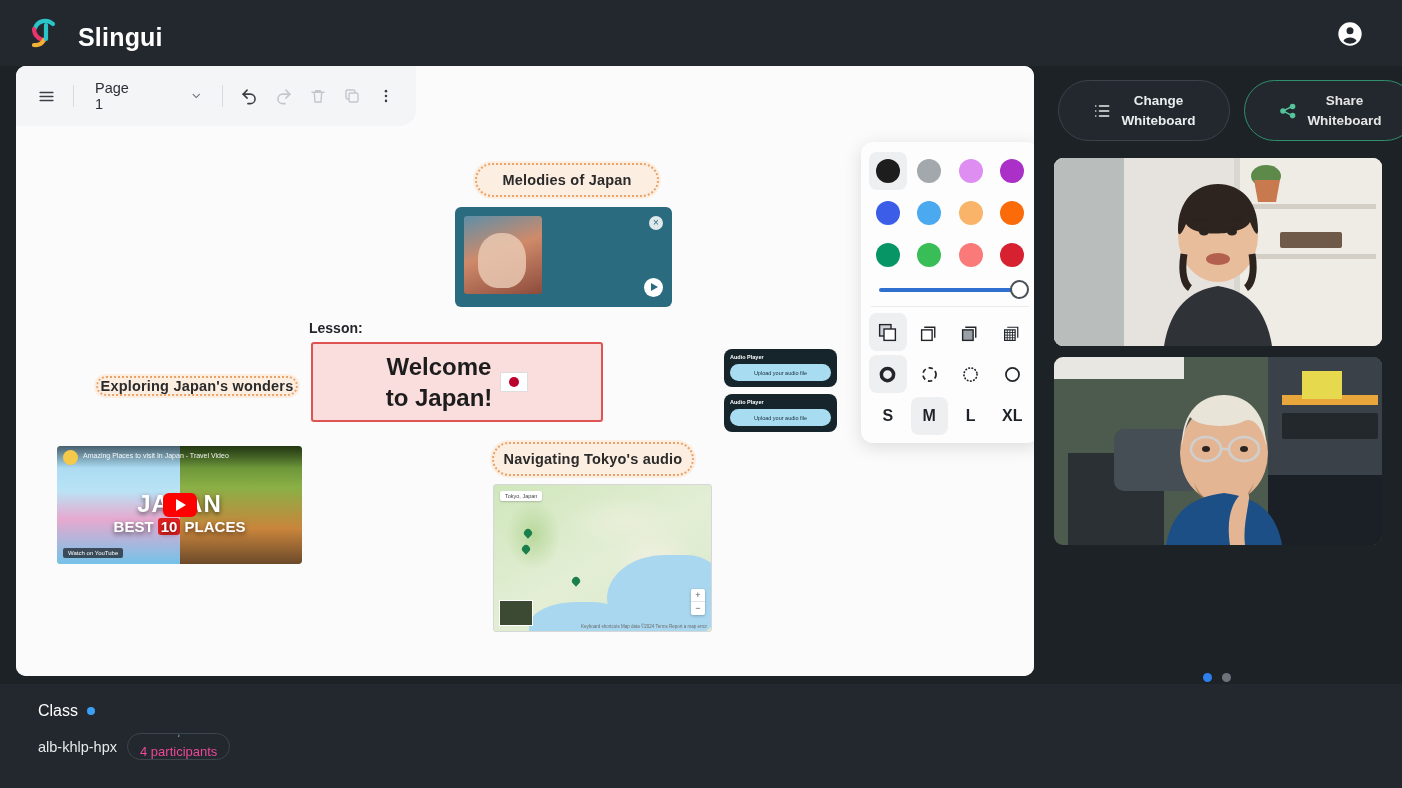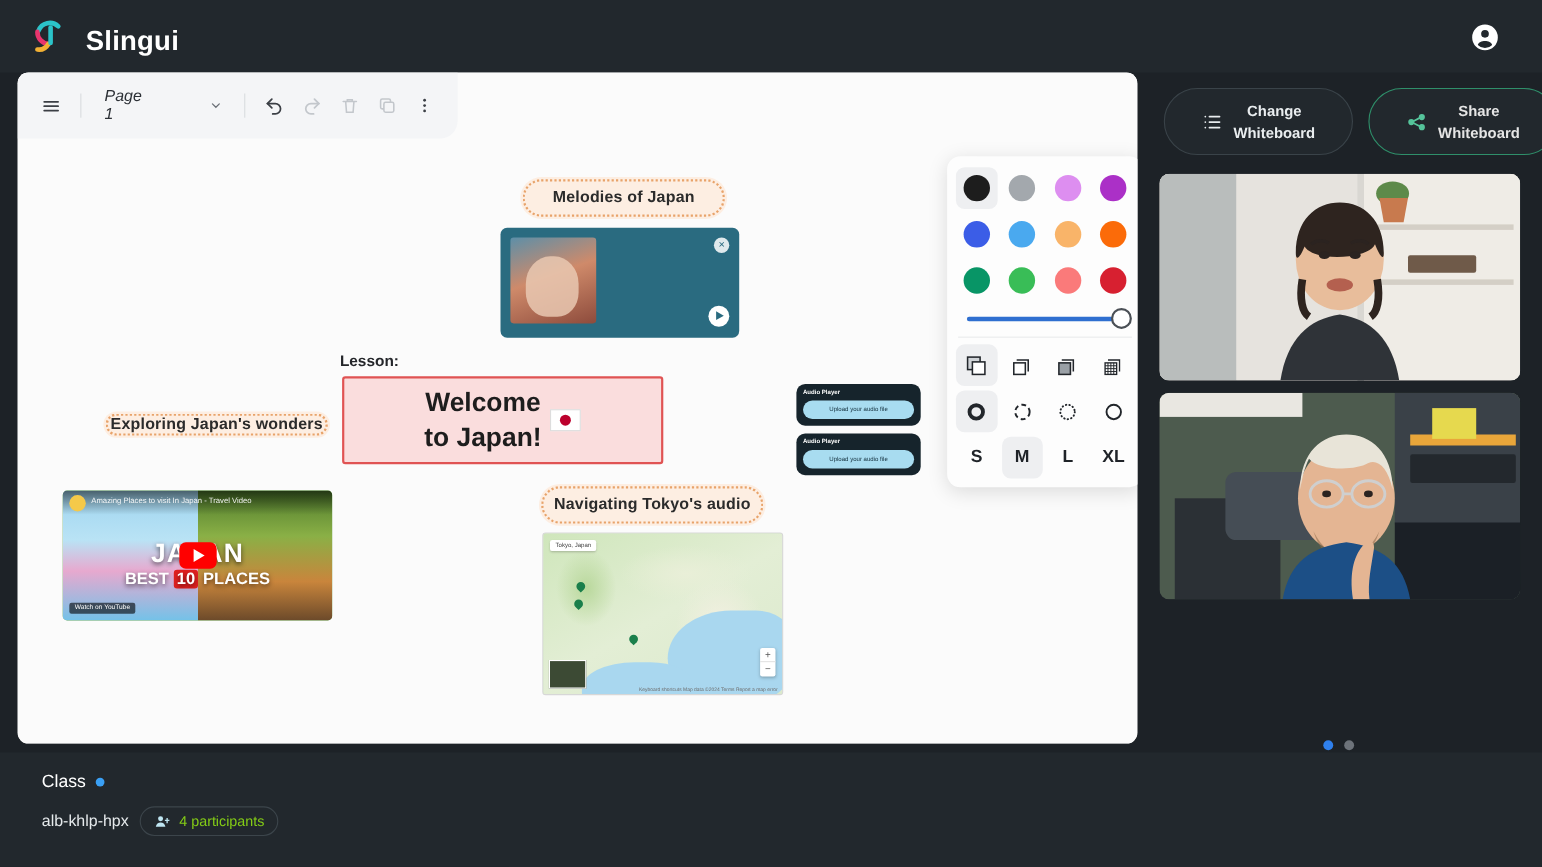--- a/index.html
+++ b/index.html
@@ -25,21 +25,21 @@
 
   
   .wb-toolbar { position: absolute; left: 0; top: 0; width: 400px; height: 60px;
       background: #f4f5f7; border-bottom-right-radius: 16px;
       display: flex; align-items: center; gap: 2px; padding: 0 14px; }
   .tb-btn { width: 34px; height: 34px; display: flex; align-items: center; justify-content: center;
       border-radius: 7px; cursor: pointer; color: #3b3f45; }
   .tb-btn.dim { color: #c3c7cc; }
   .tb-sep { width: 1px; height: 22px; background: #d9dcdf; margin: 0 9px; }
   .page-sel { display: flex; align-items: center; gap: 54px; padding: 0 8px 0 10px;
-      height: 34px; border-radius: 7px; cursor: pointer; color: #2c3036; font-size: 14.5px; font-style: italic; }
+      height: 34px; border-radius: 7px; cursor: pointer; color: #2c3036; font-size: 14.5px; }
 
   
   .cloud { position: absolute; background: #fdeee2; color: #2b2b2b;
       border-radius: 40px; display: flex; align-items: center; justify-content: center;
       font-size: 14.5px; font-weight: 600; letter-spacing: .2px;
       outline: 2px dotted #e8a36a; outline-offset: -4px; }
   .cloud::before, .cloud::after { content: ""; position: absolute; background: #fdeee2;
       border-radius: 50%; z-index: -1; }
 
   .lesson-label { position: absolute; left: 293px; top: 254px; font-size: 14px; color: #24262a; font-weight: 600; }
@@ -166,21 +166,21 @@
 
   
   .bottombar { position: absolute; left: 0; top: 684px; width: 1402px; height: 104px; background: #22282d; }
   .meet-info { position: absolute; left: 38px; top: 18px; }
   .meet-row1 { display: flex; align-items: center; gap: 9px; }
   .meet-title { color: #fff; font-size: 16px; }
   .live-dot { width: 8px; height: 8px; border-radius: 50%; background: #3aa0f5; }
   .meet-row2 { display: flex; align-items: center; gap: 10px; margin-top: 13px; }
   .meet-code { color: #e6eaec; font-size: 14.5px; }
   .pill { border: 1px solid #3c454b; border-radius: 16px; height: 27px; padding: 0 12px;
-      display: flex; align-items: center; gap: 7px; color: #84cc16; font-size: 13px; cursor: pointer; }
+      display: flex; align-items: center; gap: 7px; color: #ec4899; font-size: 13px; cursor: pointer; flex-direction: column; }
 </style>
 </head>
 <body>
 
 <div class="app">
 
   <div class="topbar">
     <div class="brand">
       <div class="brand-logo">
         <svg width="38" height="38" viewBox="0 0 38 38">

